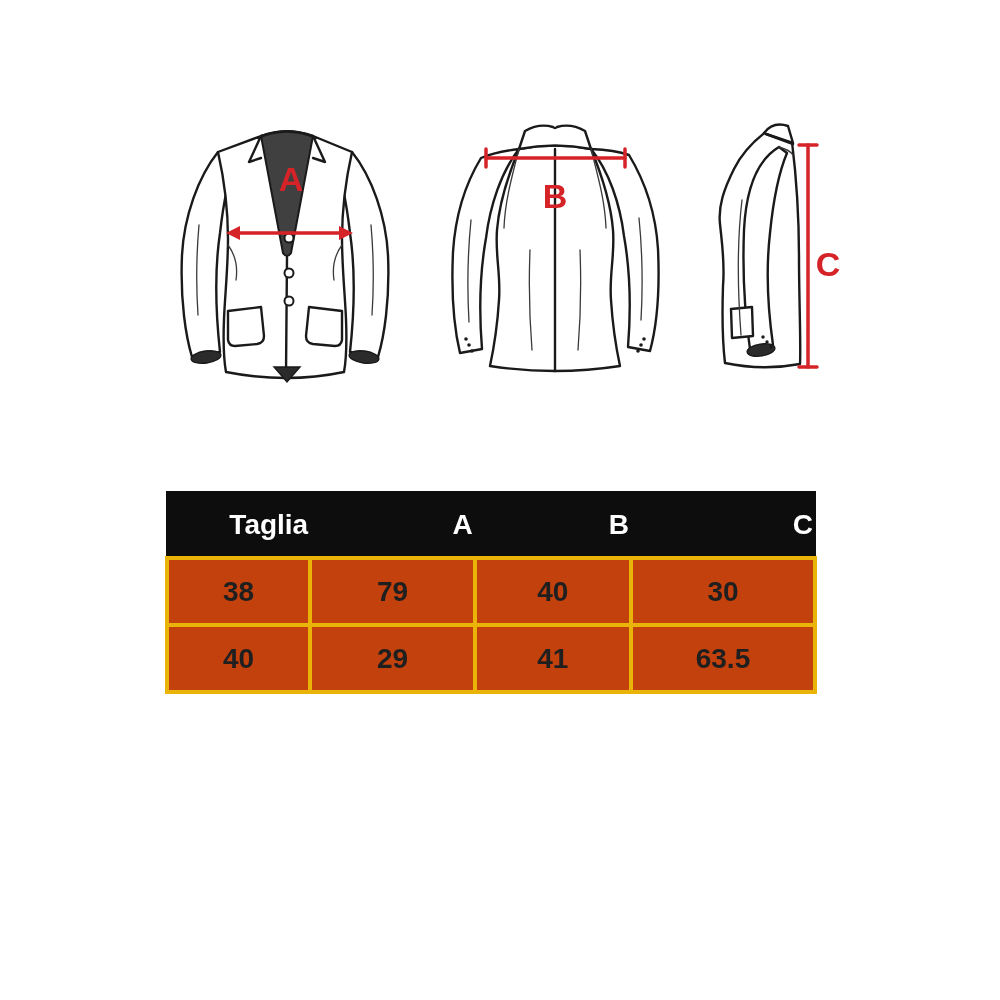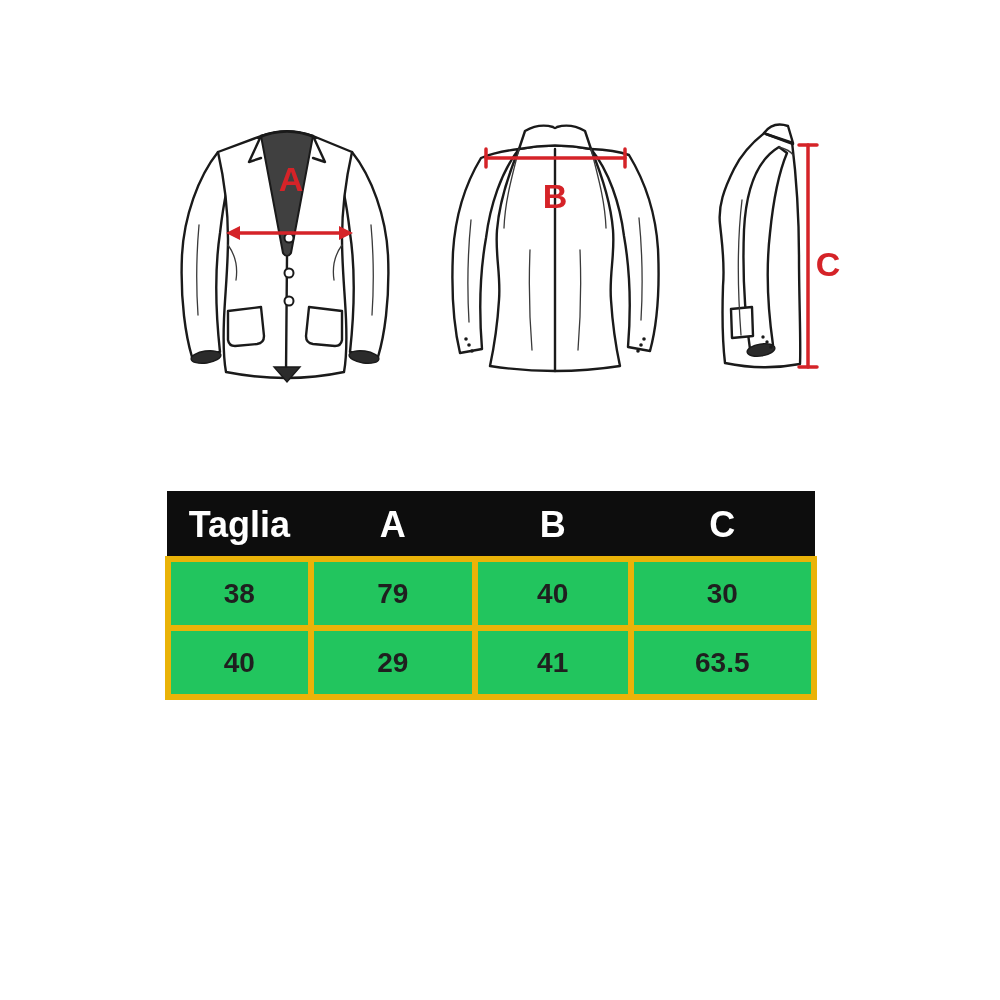--- a/index.html
+++ b/index.html
@@ -34,24 +34,24 @@
     text-align:center;font-size:37px;font-weight:bold;color:#111111;
     letter-spacing:-0.5px;
   }
 
   table.size{
     position:absolute;left:165px;top:491px;width:652px;
     border-collapse:collapse;table-layout:fixed;
   }
   table.size th{
     background:#0d0d0d;color:#ffffff;border:2px solid #0d0d0d;
-    font-size:36px;font-weight:bold;height:61px;text-align:center;
+    font-size:28px;font-weight:bold;height:61px;text-align:right;
   }
   table.size td{
-    background:#22c55e;border:6px solid #eab308;color:#1f1f1f;
+    background:#c2410c;border:4px solid #eab308;color:#1f1f1f;
     font-size:28px;font-weight:bold;height:61px;text-align:center;
   }
 </style>
 </head>
 <body>
 
 <div class="canvas">
 
   <svg id="svg-front" class="jacket-svg" width="240" height="290" viewBox="0 0 240 290">
 

